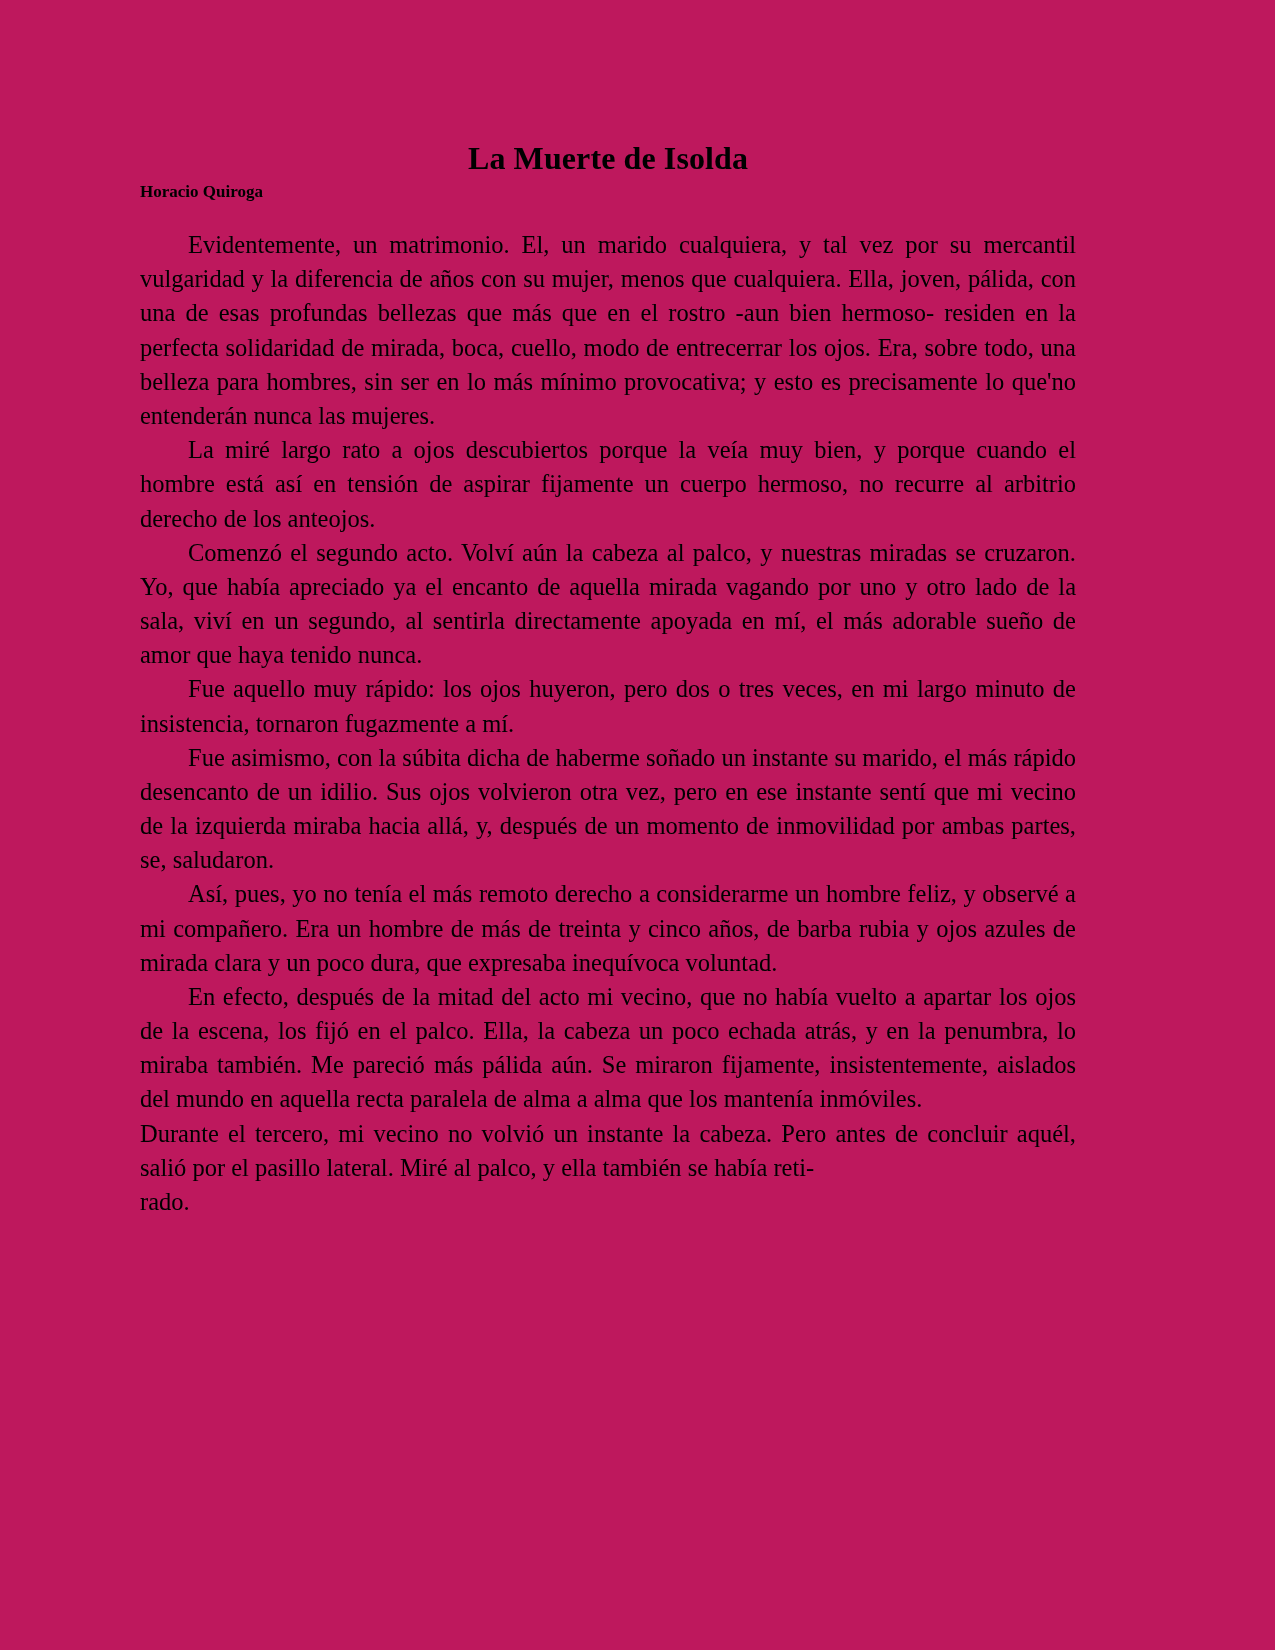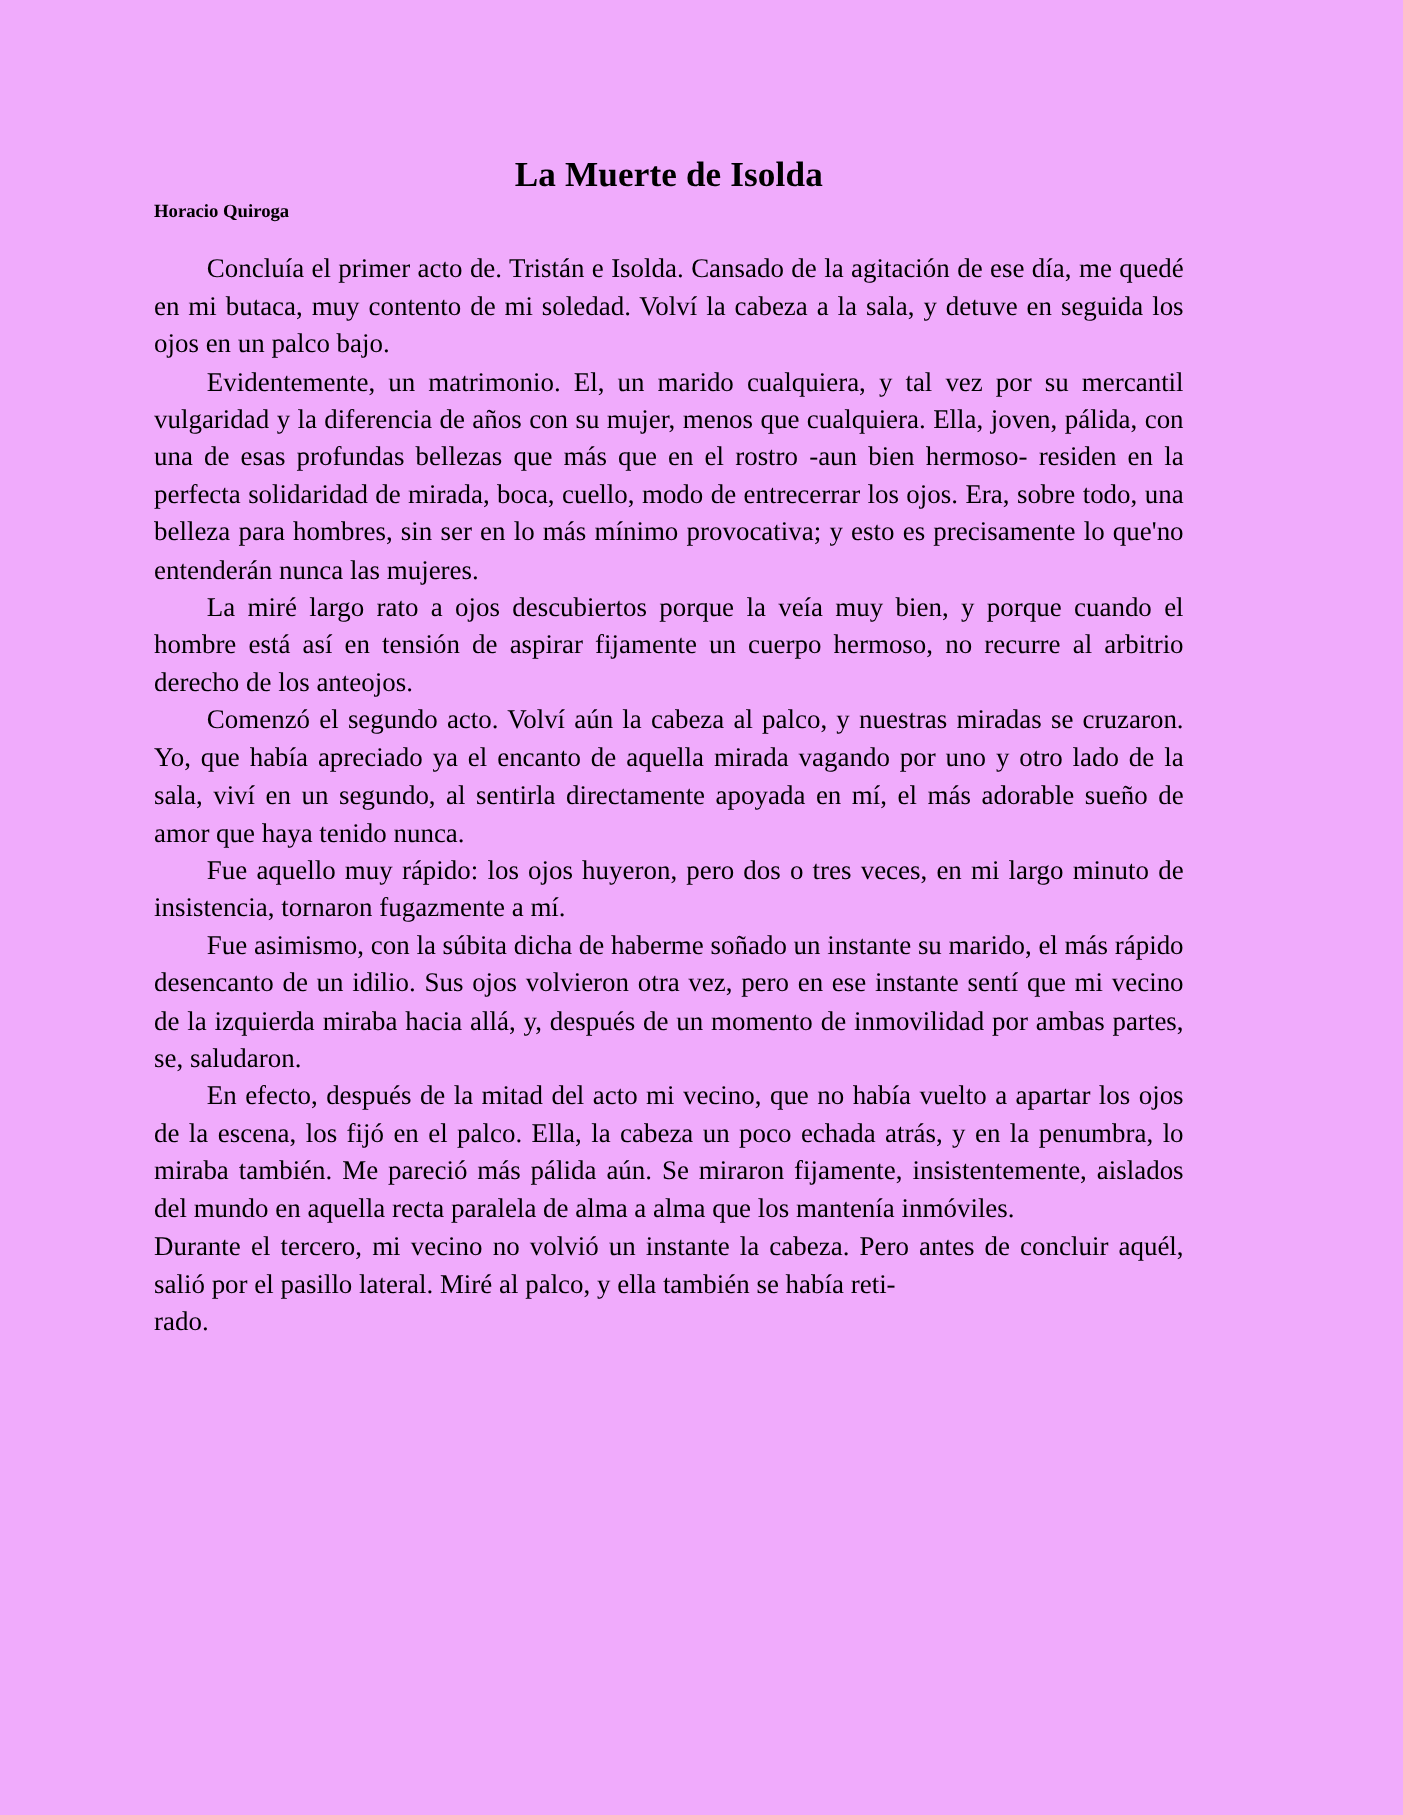--- a/index.html
+++ b/index.html
@@ -8,21 +8,21 @@
     background: #ffffff;
   }
   body {
     font-family: "Liberation Serif", "DejaVu Serif", serif;
     color: #000000;
   }
   .page {
     position: relative;
     width: 1275px;
     height: 1650px;
-    background: #f0abfc;
+    background: #be185d;
     box-sizing: border-box;
     overflow: hidden;
   }
   .content {
     position: absolute;
     left: 140px;
     top: 140px;
     width: 936px;
   }
   .doc-title {
@@ -65,25 +65,25 @@
 <body>
 
 <div class="page">
   <div class="content">
 
     <h1 class="doc-title">La Muerte de Isolda</h1>
 
     <div class="doc-author">Horacio Quiroga</div>
 
     <div class="body-text">
-        <p>Concluía el primer acto de. Tristán e Isolda. Cansado de la agitación de ese día, me quedé en mi butaca, muy contento de mi soledad. Volví la cabeza a la sala, y detuve en seguida los ojos en un palco bajo.</p>
         <p>Evidentemente, un matrimonio. El, un marido cualquiera, y tal vez por su mercantil vulgaridad y la diferencia de años con su mujer, menos que cualquiera. Ella, joven, pálida, con una de esas profundas bellezas que más que en el rostro -aun bien hermoso- residen en la perfecta solidaridad de mirada, boca, cuello, modo de entrecerrar los ojos. Era, sobre todo, una belleza para hombres, sin ser en lo más mínimo provocativa; y esto es precisamente lo que'no entenderán nunca las mujeres.</p>
         <p>La miré largo rato a ojos descubiertos porque la veía muy bien, y porque cuando el hombre está así en tensión de aspirar fijamente un cuerpo hermoso, no recurre al arbitrio derecho de los anteojos.</p>
         <p>Comenzó el segundo acto. Volví aún la cabeza al palco, y nuestras miradas se cruzaron. Yo, que había apreciado ya el encanto de aquella mirada vagando por uno y otro lado de la sala, viví en un segundo, al sentirla directamente apoyada en mí, el más adorable sueño de amor que haya tenido nunca.</p>
         <p>Fue aquello muy rápido: los ojos huyeron, pero dos o tres veces, en mi largo minuto de insistencia, tornaron fugazmente a mí.</p>
         <p>Fue asimismo, con la súbita dicha de haberme soñado un instante su marido, el más rápido desencanto de un idilio. Sus ojos volvieron otra vez, pero en ese instante sentí que mi vecino de la izquierda miraba hacia allá, y, después de un momento de inmovilidad por ambas partes, se, saludaron.</p>
+        <p>Así, pues, yo no tenía el más remoto derecho a considerarme un hombre feliz, y observé a mi compañero. Era un hombre de más de treinta y cinco años, de barba rubia y ojos azules de mirada clara y un poco dura, que expresaba inequívoca voluntad.</p>
         <p>En efecto, después de la mitad del acto mi vecino, que no había vuelto a apartar los ojos de la escena, los fijó en el palco. Ella, la cabeza un poco echada atrás, y en la penumbra, lo miraba también. Me pareció más pálida aún. Se miraron fijamente, insistentemente, aislados del mundo en aquella recta paralela de alma a alma que los mantenía inmóviles.</p>
         <p class="no-indent">Durante el tercero, mi vecino no volvió un instante la cabeza. Pero antes de concluir aquél, salió por el pasillo lateral. Miré al palco, y ella también se había reti-</p>
         <p class="no-indent">rado.</p>
       </div>
 
   </div>
 </div>
 
 </body></html>

